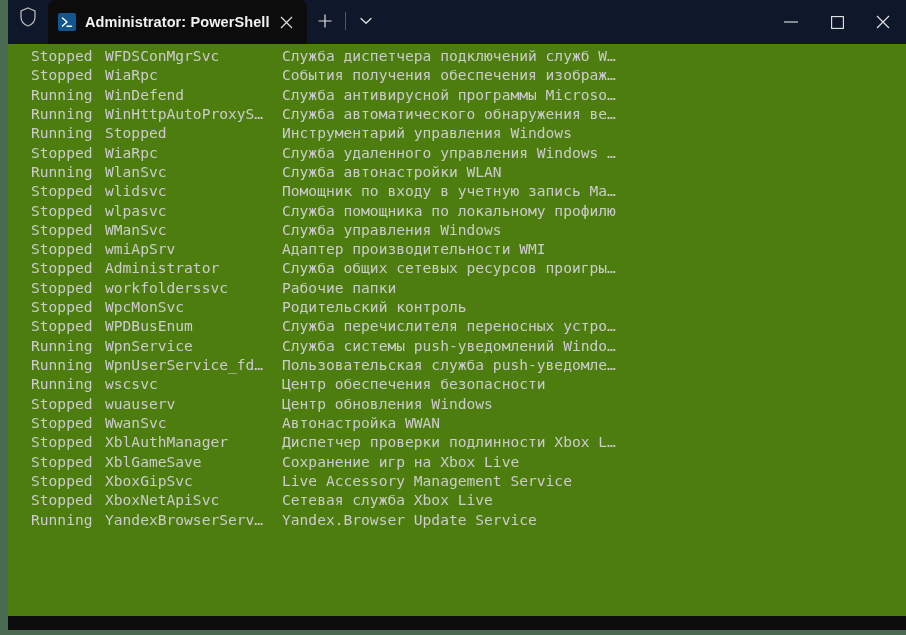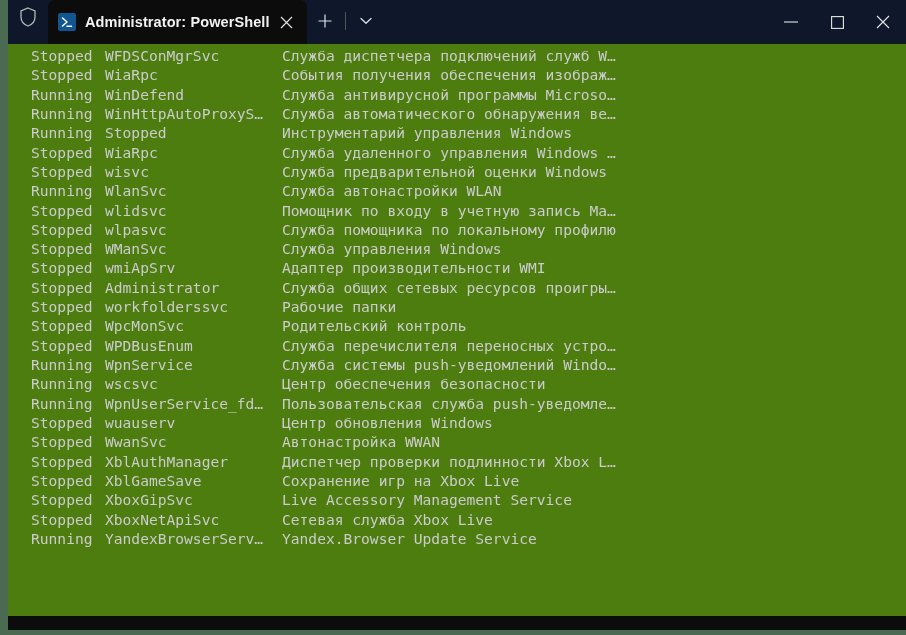--- a/index.html
+++ b/index.html
@@ -230,33 +230,32 @@
 
     <div id="term">
 
       <div id="rows">
           <div class="row"><span class="col-status">Stopped</span><span class="col-name">WFDSConMgrSvc</span><span class="col-desc">Служба диспетчера подключений служб W…</span></div>
           <div class="row"><span class="col-status">Stopped</span><span class="col-name">WiaRpc</span><span class="col-desc">События получения обеспечения изображ…</span></div>
           <div class="row"><span class="col-status">Running</span><span class="col-name">WinDefend</span><span class="col-desc">Служба антивирусной программы Microso…</span></div>
           <div class="row"><span class="col-status">Running</span><span class="col-name">WinHttpAutoProxyS…</span><span class="col-desc">Служба автоматического обнаружения ве…</span></div>
           <div class="row"><span class="col-status">Running</span><span class="col-name">Stopped</span><span class="col-desc">Инструментарий управления Windows</span></div>
           <div class="row"><span class="col-status">Stopped</span><span class="col-name">WiaRpc</span><span class="col-desc">Служба удаленного управления Windows …</span></div>
-          <div class="row"><span class="col-status">Stopped</span><span class="col-name">wisvc</span><span class="col-desc">Служба предварительной оценки Windows</span></div>
           <div class="row"><span class="col-status">Running</span><span class="col-name">WlanSvc</span><span class="col-desc">Служба автонастройки WLAN</span></div>
           <div class="row"><span class="col-status">Stopped</span><span class="col-name">wlidsvc</span><span class="col-desc">Помощник по входу в учетную запись Ma…</span></div>
           <div class="row"><span class="col-status">Stopped</span><span class="col-name">wlpasvc</span><span class="col-desc">Служба помощника по локальному профилю</span></div>
           <div class="row"><span class="col-status">Stopped</span><span class="col-name">WManSvc</span><span class="col-desc">Служба управления Windows</span></div>
           <div class="row"><span class="col-status">Stopped</span><span class="col-name">wmiApSrv</span><span class="col-desc">Адаптер производительности WMI</span></div>
           <div class="row"><span class="col-status">Stopped</span><span class="col-name">Administrator</span><span class="col-desc">Служба общих сетевых ресурсов проигры…</span></div>
           <div class="row"><span class="col-status">Stopped</span><span class="col-name">workfolderssvc</span><span class="col-desc">Рабочие папки</span></div>
           <div class="row"><span class="col-status">Stopped</span><span class="col-name">WpcMonSvc</span><span class="col-desc">Родительский контроль</span></div>
           <div class="row"><span class="col-status">Stopped</span><span class="col-name">WPDBusEnum</span><span class="col-desc">Служба перечислителя переносных устро…</span></div>
           <div class="row"><span class="col-status">Running</span><span class="col-name">WpnService</span><span class="col-desc">Служба системы push-уведомлений Windo…</span></div>
+          <div class="row"><span class="col-status">Running</span><span class="col-name">WpnUserService_fd…</span><span class="col-desc">Пользовательская служба push-уведомле…</span></div>
           <div class="row"><span class="col-status">Running</span><span class="col-name">wscsvc</span><span class="col-desc">Центр обеспечения безопасности</span></div>
-          <div class="row"><span class="col-status">Running</span><span class="col-name">WpnUserService_fd…</span><span class="col-desc">Пользовательская служба push-уведомле…</span></div>
           <div class="row"><span class="col-status">Stopped</span><span class="col-name">wuauserv</span><span class="col-desc">Центр обновления Windows</span></div>
           <div class="row"><span class="col-status">Stopped</span><span class="col-name">WwanSvc</span><span class="col-desc">Автонастройка WWAN</span></div>
           <div class="row"><span class="col-status">Stopped</span><span class="col-name">XblAuthManager</span><span class="col-desc">Диспетчер проверки подлинности Xbox L…</span></div>
           <div class="row"><span class="col-status">Stopped</span><span class="col-name">XblGameSave</span><span class="col-desc">Сохранение игр на Xbox Live</span></div>
           <div class="row"><span class="col-status">Stopped</span><span class="col-name">XboxGipSvc</span><span class="col-desc">Live Accessory Management Service</span></div>
           <div class="row"><span class="col-status">Stopped</span><span class="col-name">XboxNetApiSvc</span><span class="col-desc">Сетевая служба Xbox Live</span></div>
           <div class="row"><span class="col-status">Running</span><span class="col-name">YandexBrowserServ…</span><span class="col-desc">Yandex.Browser Update Service</span></div>
         </div>
 
       <div id="scrollbar">

